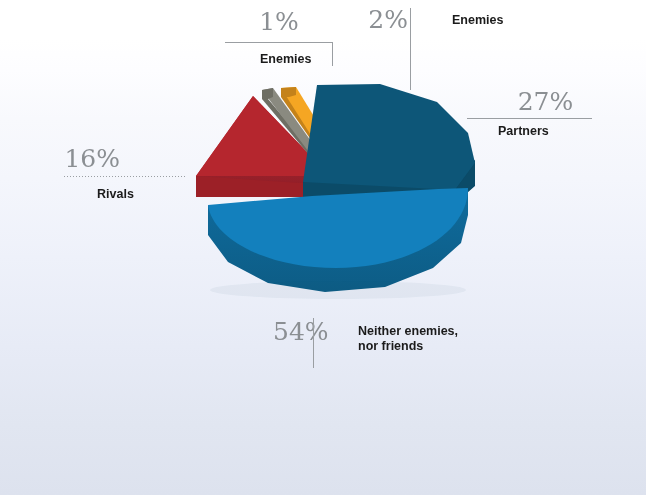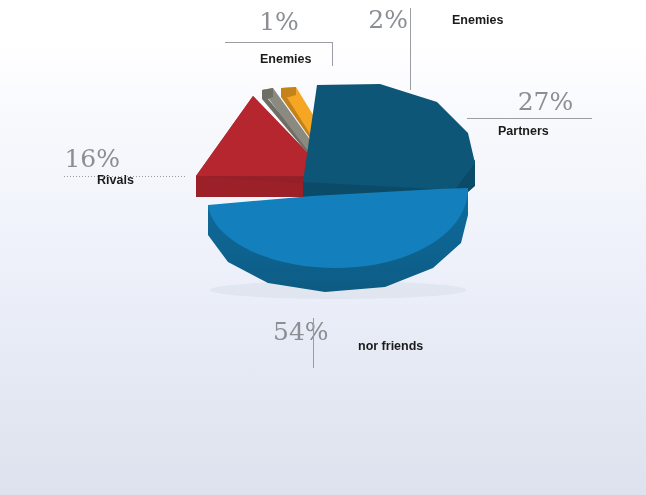--- a/index.html
+++ b/index.html
@@ -45,21 +45,21 @@
   
   #lbl-friends{left:225px;top:8px;}
   #lbl-friends .pct{position:absolute;left:0;top:0;width:108px;text-align:center;}
   #lbl-friends .nm{position:absolute;left:4px;top:44px;}
   #ln-friends-h{left:225px;top:42px;width:108px;height:1px;}
   #ln-friends-v{left:332px;top:42px;width:1px;height:24px;}
 
   
   #lbl-rivals{left:64px;top:145px;}
   #lbl-rivals .pct{position:absolute;left:0;top:0;width:56px;text-align:right;}
-  #lbl-rivals .nm{position:absolute;left:2px;top:28px;}
+  #lbl-rivals .nm{position:absolute;left:2px;top:42px;}
   #ln-rivals{left:64px;top:176px;width:121px;}
 
   
   #lbl-neither{left:265px;top:318px;}
   #lbl-neither .pct{position:absolute;left:0;top:0;width:48px;text-align:right;margin-left:8px;}
   #lbl-neither .nm{position:absolute;left:62px;top:6px;}
   #ln-neither{left:313px;top:318px;width:1px;height:50px;}
 </style>
 </head>
 <body>
@@ -139,17 +139,17 @@
   <div class="ln-solid" id="ln-friends-v"></div>
 
   <div class="lbl" id="lbl-rivals">
     <span class="pct">16%</span>
     <span class="nm">Rivals</span>
   </div>
   <div class="ln-dot" id="ln-rivals"></div>
 
   <div class="lbl" id="lbl-neither">
     <span class="pct">54%</span>
-    <span class="nm"><br><span>nor friends</span></span>
+    <span class="nm"><span>Neither enemies,</span><br><span>nor friends</span></span>
   </div>
   <div class="ln-solid" id="ln-neither"></div>
 
 </div>
 
 </body></html>

